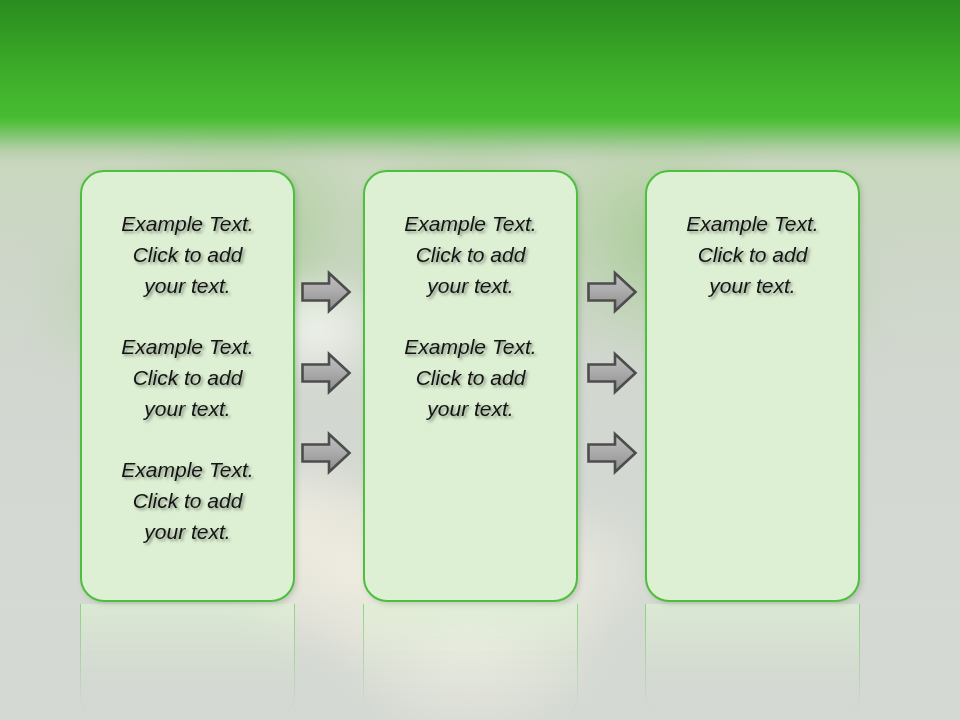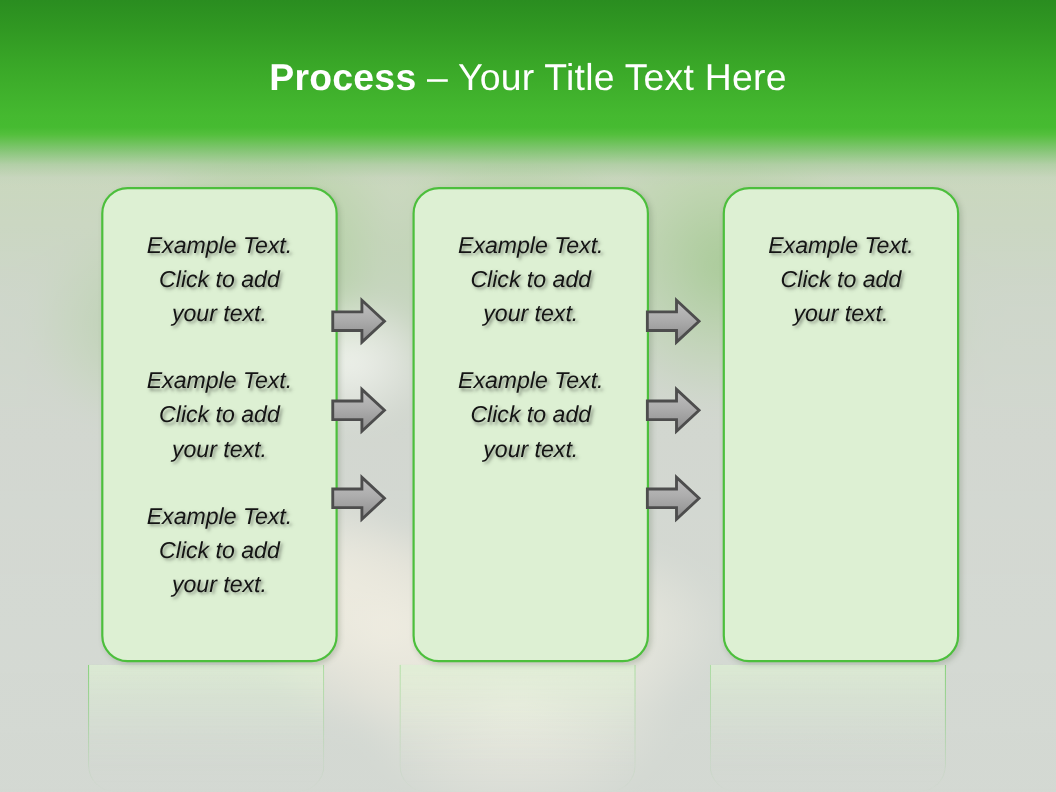--- a/index.html
+++ b/index.html
@@ -90,21 +90,21 @@
   .slide-title .strong {
     font-weight: bold;
   }
   .slide-title .light {
     font-weight: normal;
   }
 
   
   .boxes-layer {
     position: absolute;
-    left: 12px; top: 0;
+    left: 0; top: 0;
     width: 901px; height: 720px;
   }
 
   .pbox {
     position: absolute;
     top: 170px;
     height: 432px;
     background: #ddf0d3;
     border: 2.4px solid #4cbf3c;
     border-radius: 24px;
@@ -178,21 +178,20 @@
 </style>
 </head>
 <body>
 
 <div id="slide">
 
   <div class="bg-photo"></div>
   <div class="bg-veil"></div>
 
   <div class="header-band"></div>
-  <div class="slide-title"><span class="strong">Process</span><span class="light"> – Your Title Text Here</span></div>
 
   <div class="reflect reflect-1"></div>
   <div class="reflect reflect-2"></div>
   <div class="reflect reflect-3"></div>
 
   <div class="boxes-layer">
 
     <div class="pbox pbox-1">
       <div class="box-content">
         <p class="para">Example Text.

